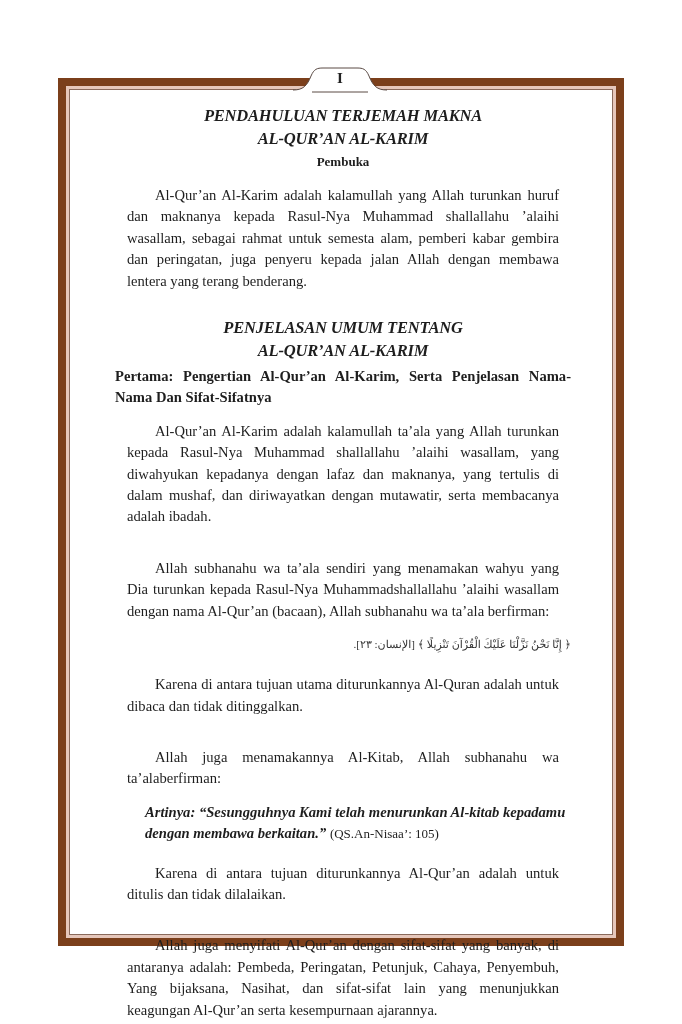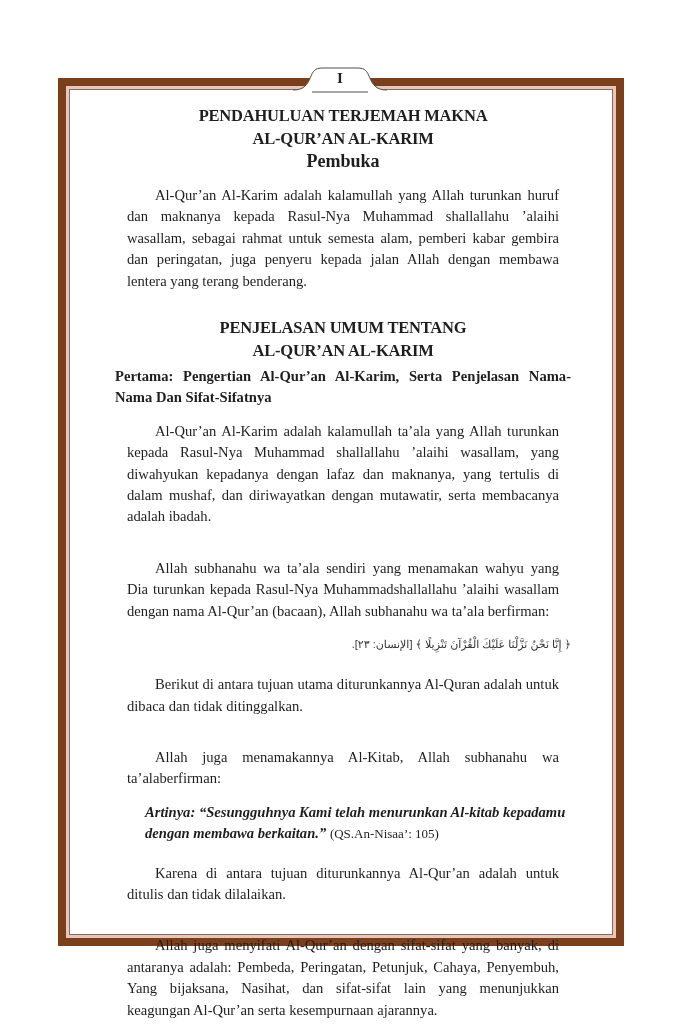--- a/index.html
+++ b/index.html
@@ -62,42 +62,43 @@
     font-size: 14.6px;
     line-height: 21.4px;
     z-index: 3;
   }
   .h-main {
     text-align: center;
     font-weight: bold;
     font-size: 16.5px;
     line-height: 23px;
     letter-spacing: -0.2px;
+    font-style: italic;
   }
   .h-sub {
     text-align: center;
     font-weight: bold;
-    font-size: 18px;
+    font-size: 13px;
     line-height: 23px;
   }
   .p {
     text-align: justify;
     text-indent: 28px;
     margin: 12px;
   }
   .gap { height: 6px; }
   .subhead {
     font-weight: bold;
     text-align: justify;
     margin-top: 4px;
   }
   .arabic {
     direction: rtl;
     text-align: right;
-    font-family: Liberation Sans, sans-serif;
+    font-family: Liberation Serif, serif;
     font-size: 11px;
     color: #333;
     margin-top: 8px;
     padding-right: 0;
     height: 22px;
   }
   .translation {
     padding-left: 30px;
     font-weight: bold;
     font-style: italic;
@@ -139,21 +140,21 @@
   <div class="h-main">PENJELASAN UMUM TENTANG</div>
   <div class="h-main">AL-QUR’AN AL-KARIM</div>
 
   <div class="subheading subhead">Pertama: Pengertian Al-Qur’an Al-Karim, Serta Penjelasan Nama-Nama Dan Sifat-Sifatnya</div>
   <p class="p">Al-Qur’an Al-Karim adalah kalamullah ta’ala yang Allah turunkan kepada Rasul-Nya Muhammad shallallahu ’alaihi wasallam, yang diwahyukan kepadanya dengan lafaz dan maknanya, yang tertulis di dalam mushaf, dan diriwayatkan dengan mutawatir, serta membacanya adalah ibadah.</p>
   <div class="gap"></div>
   <p class="p">Allah subhanahu wa ta’ala sendiri yang menamakan wahyu yang Dia turunkan kepada Rasul-Nya Muhammadshallallahu ’alaihi wasallam dengan nama Al-Qur’an (bacaan), Allah subhanahu wa ta’ala berfirman:</p>
 
   <div class="arabic">﴿ إِنَّا نَحْنُ نَزَّلْنَا عَلَيْكَ الْقُرْآنَ تَنْزِيلًا ﴾ [الإنسان: ٢٣].</div>
   <div class="gap"></div>
-  <p class="p">Berikut di antara tujuan utama diturunkannya Al-Quran adalah untuk dibaca dan tidak ditinggalkan.</p>
+  <p class="p">Karena di antara tujuan utama diturunkannya Al-Quran adalah untuk dibaca dan tidak ditinggalkan.</p>
   <div class="gap"></div>
   <p class="p">Allah juga menamakannya Al-Kitab, Allah subhanahu wa ta’alaberfirman:</p>
 
   <div class="translation">
     <span>Artinya: “Sesungguhnya Kami telah menurunkan Al-kitab kepadamu dengan membawa berkaitan.”</span>
     <span class="ref">(QS.An-Nisaa’: 105)</span>
   </div>
   <div class="gap"></div>
   <p class="p">Karena di antara tujuan diturunkannya Al-Qur’an adalah untuk ditulis dan tidak dilalaikan.</p>
   <div class="gap"></div>

